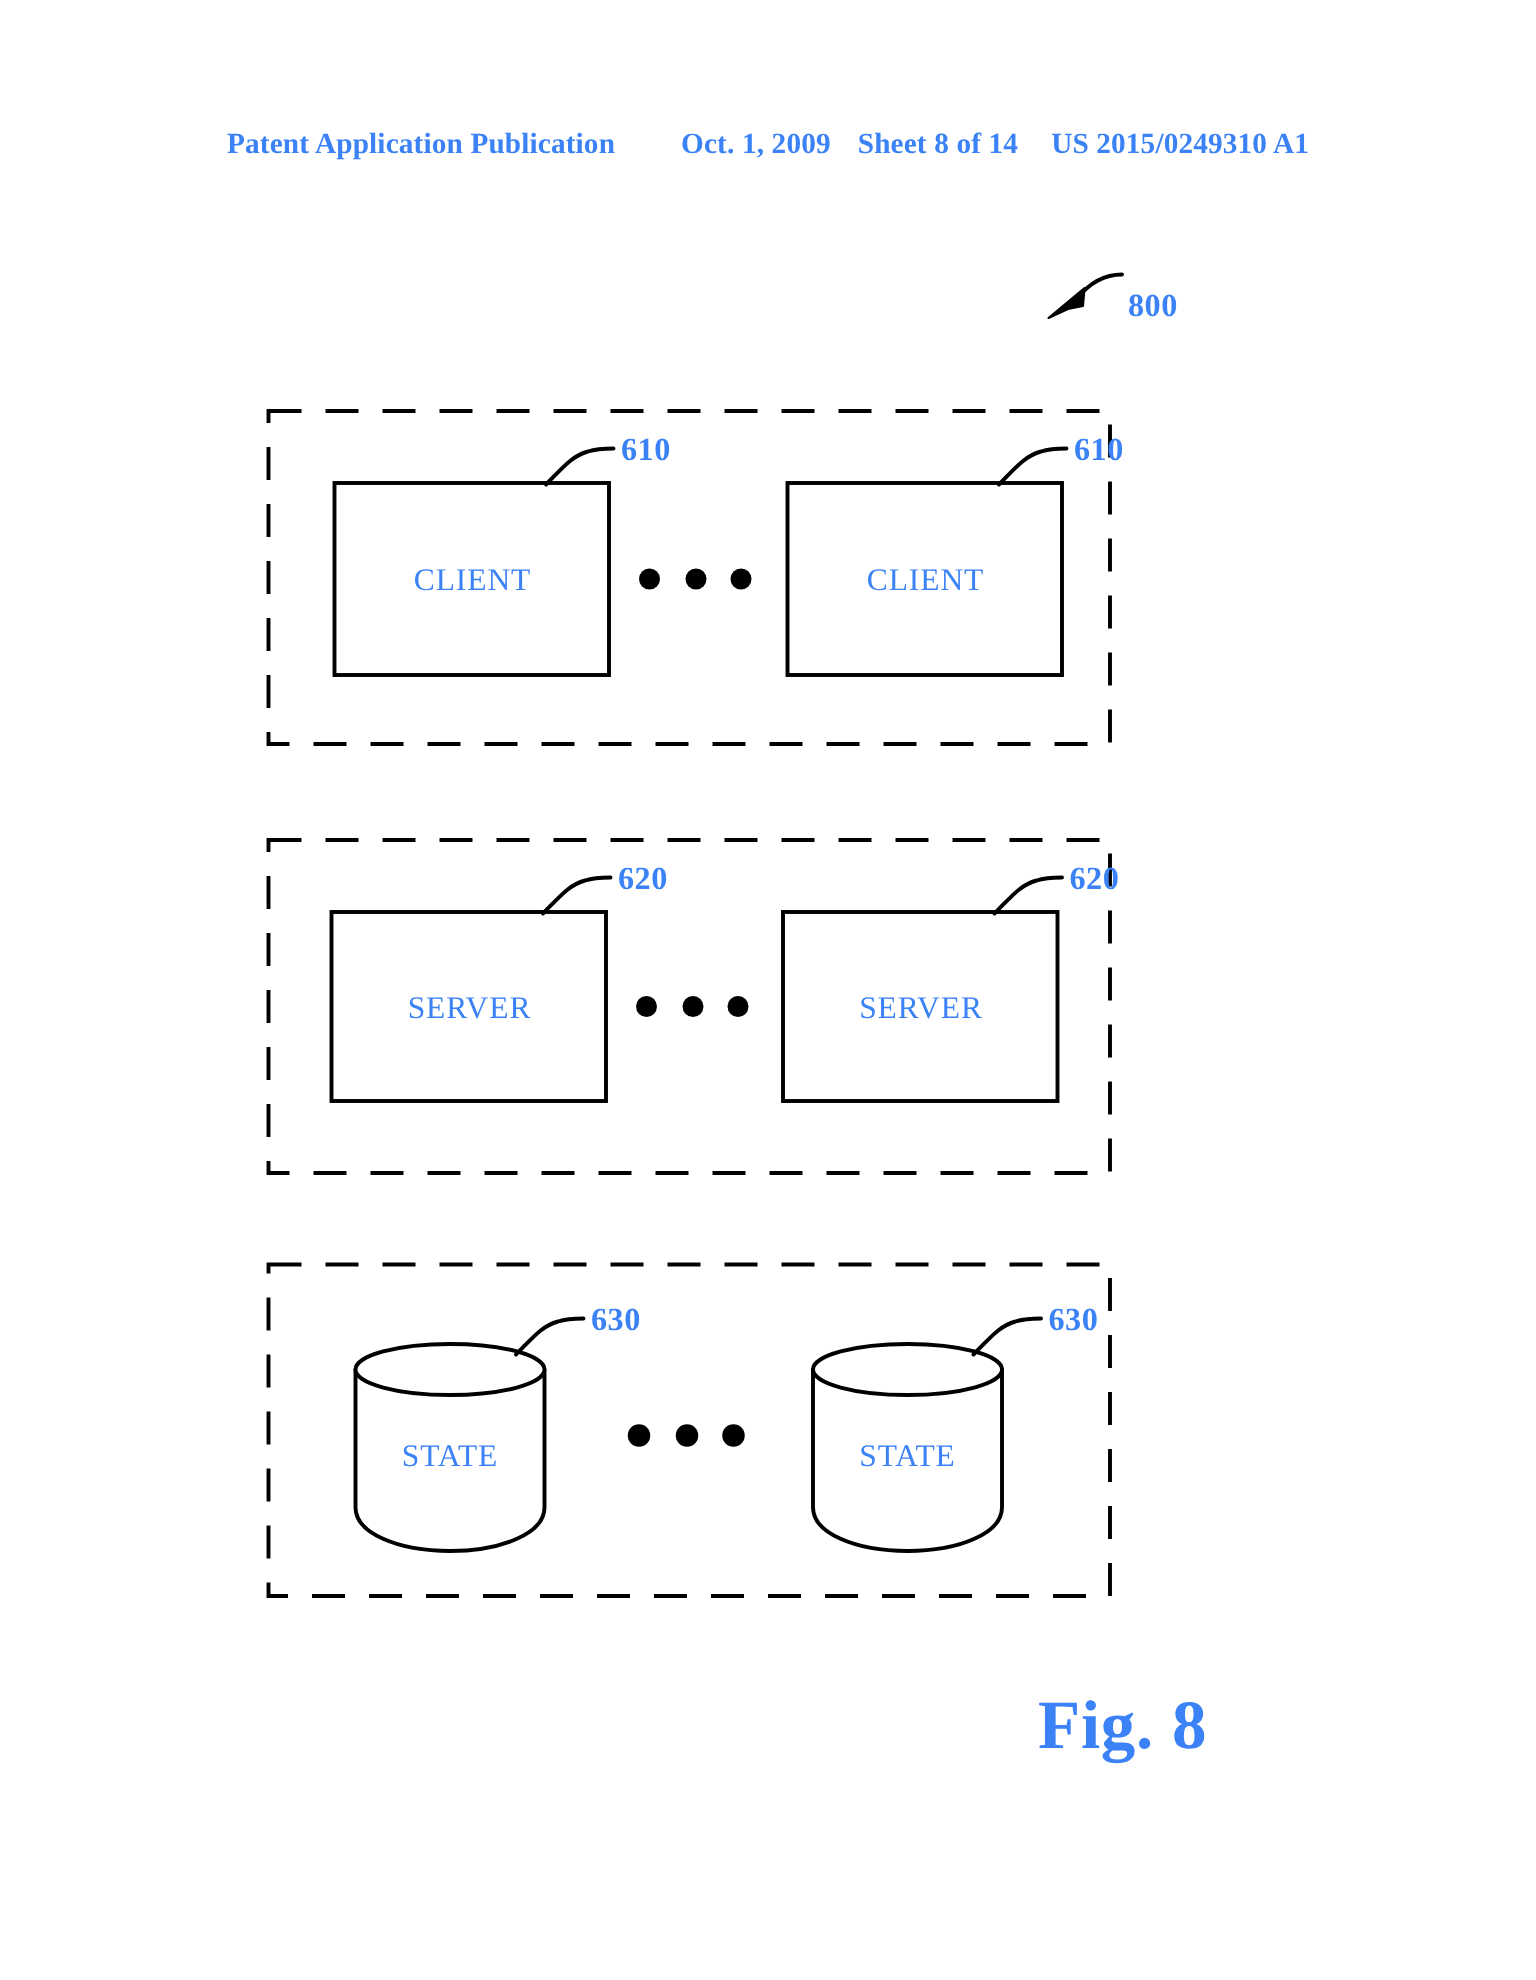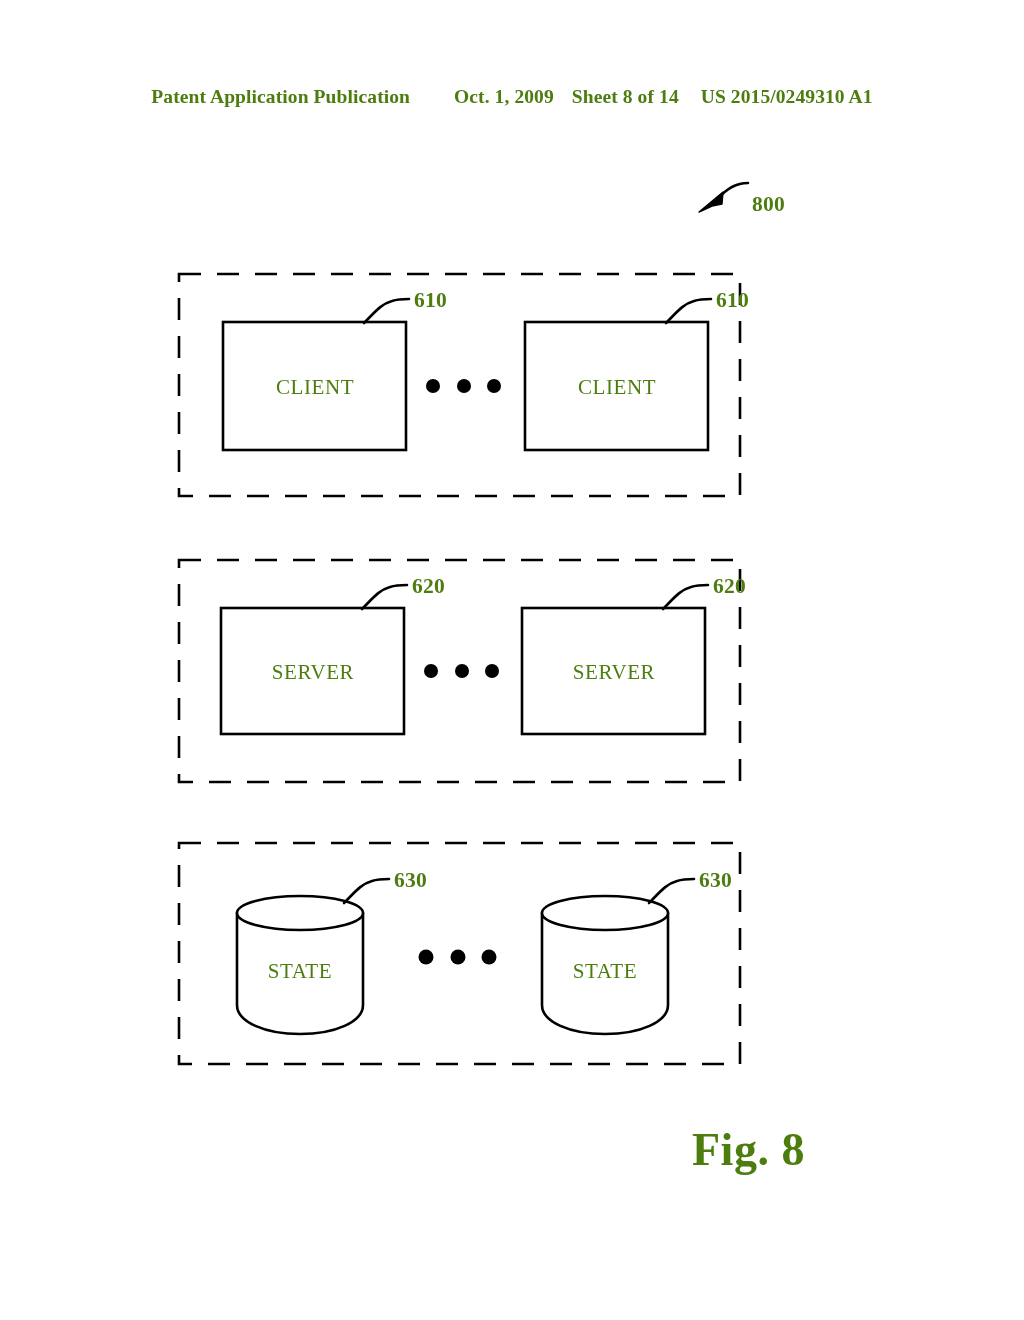--- a/index.html
+++ b/index.html
@@ -7,21 +7,21 @@
     padding: 0;
     background: #ffffff;
   }
   #page {
     position: relative;
     width: 1024px;
     height: 1320px;
     background: #ffffff;
     overflow: hidden;
     font-family: "Liberation Serif", serif;
-    color: #4d7c0f;
+    color: #3b82f6;
   }
 
   
   #header {
     position: absolute;
     left: 0;
     top: 86px;
     width: 1024px;
     height: 26px;
     display: flex;

